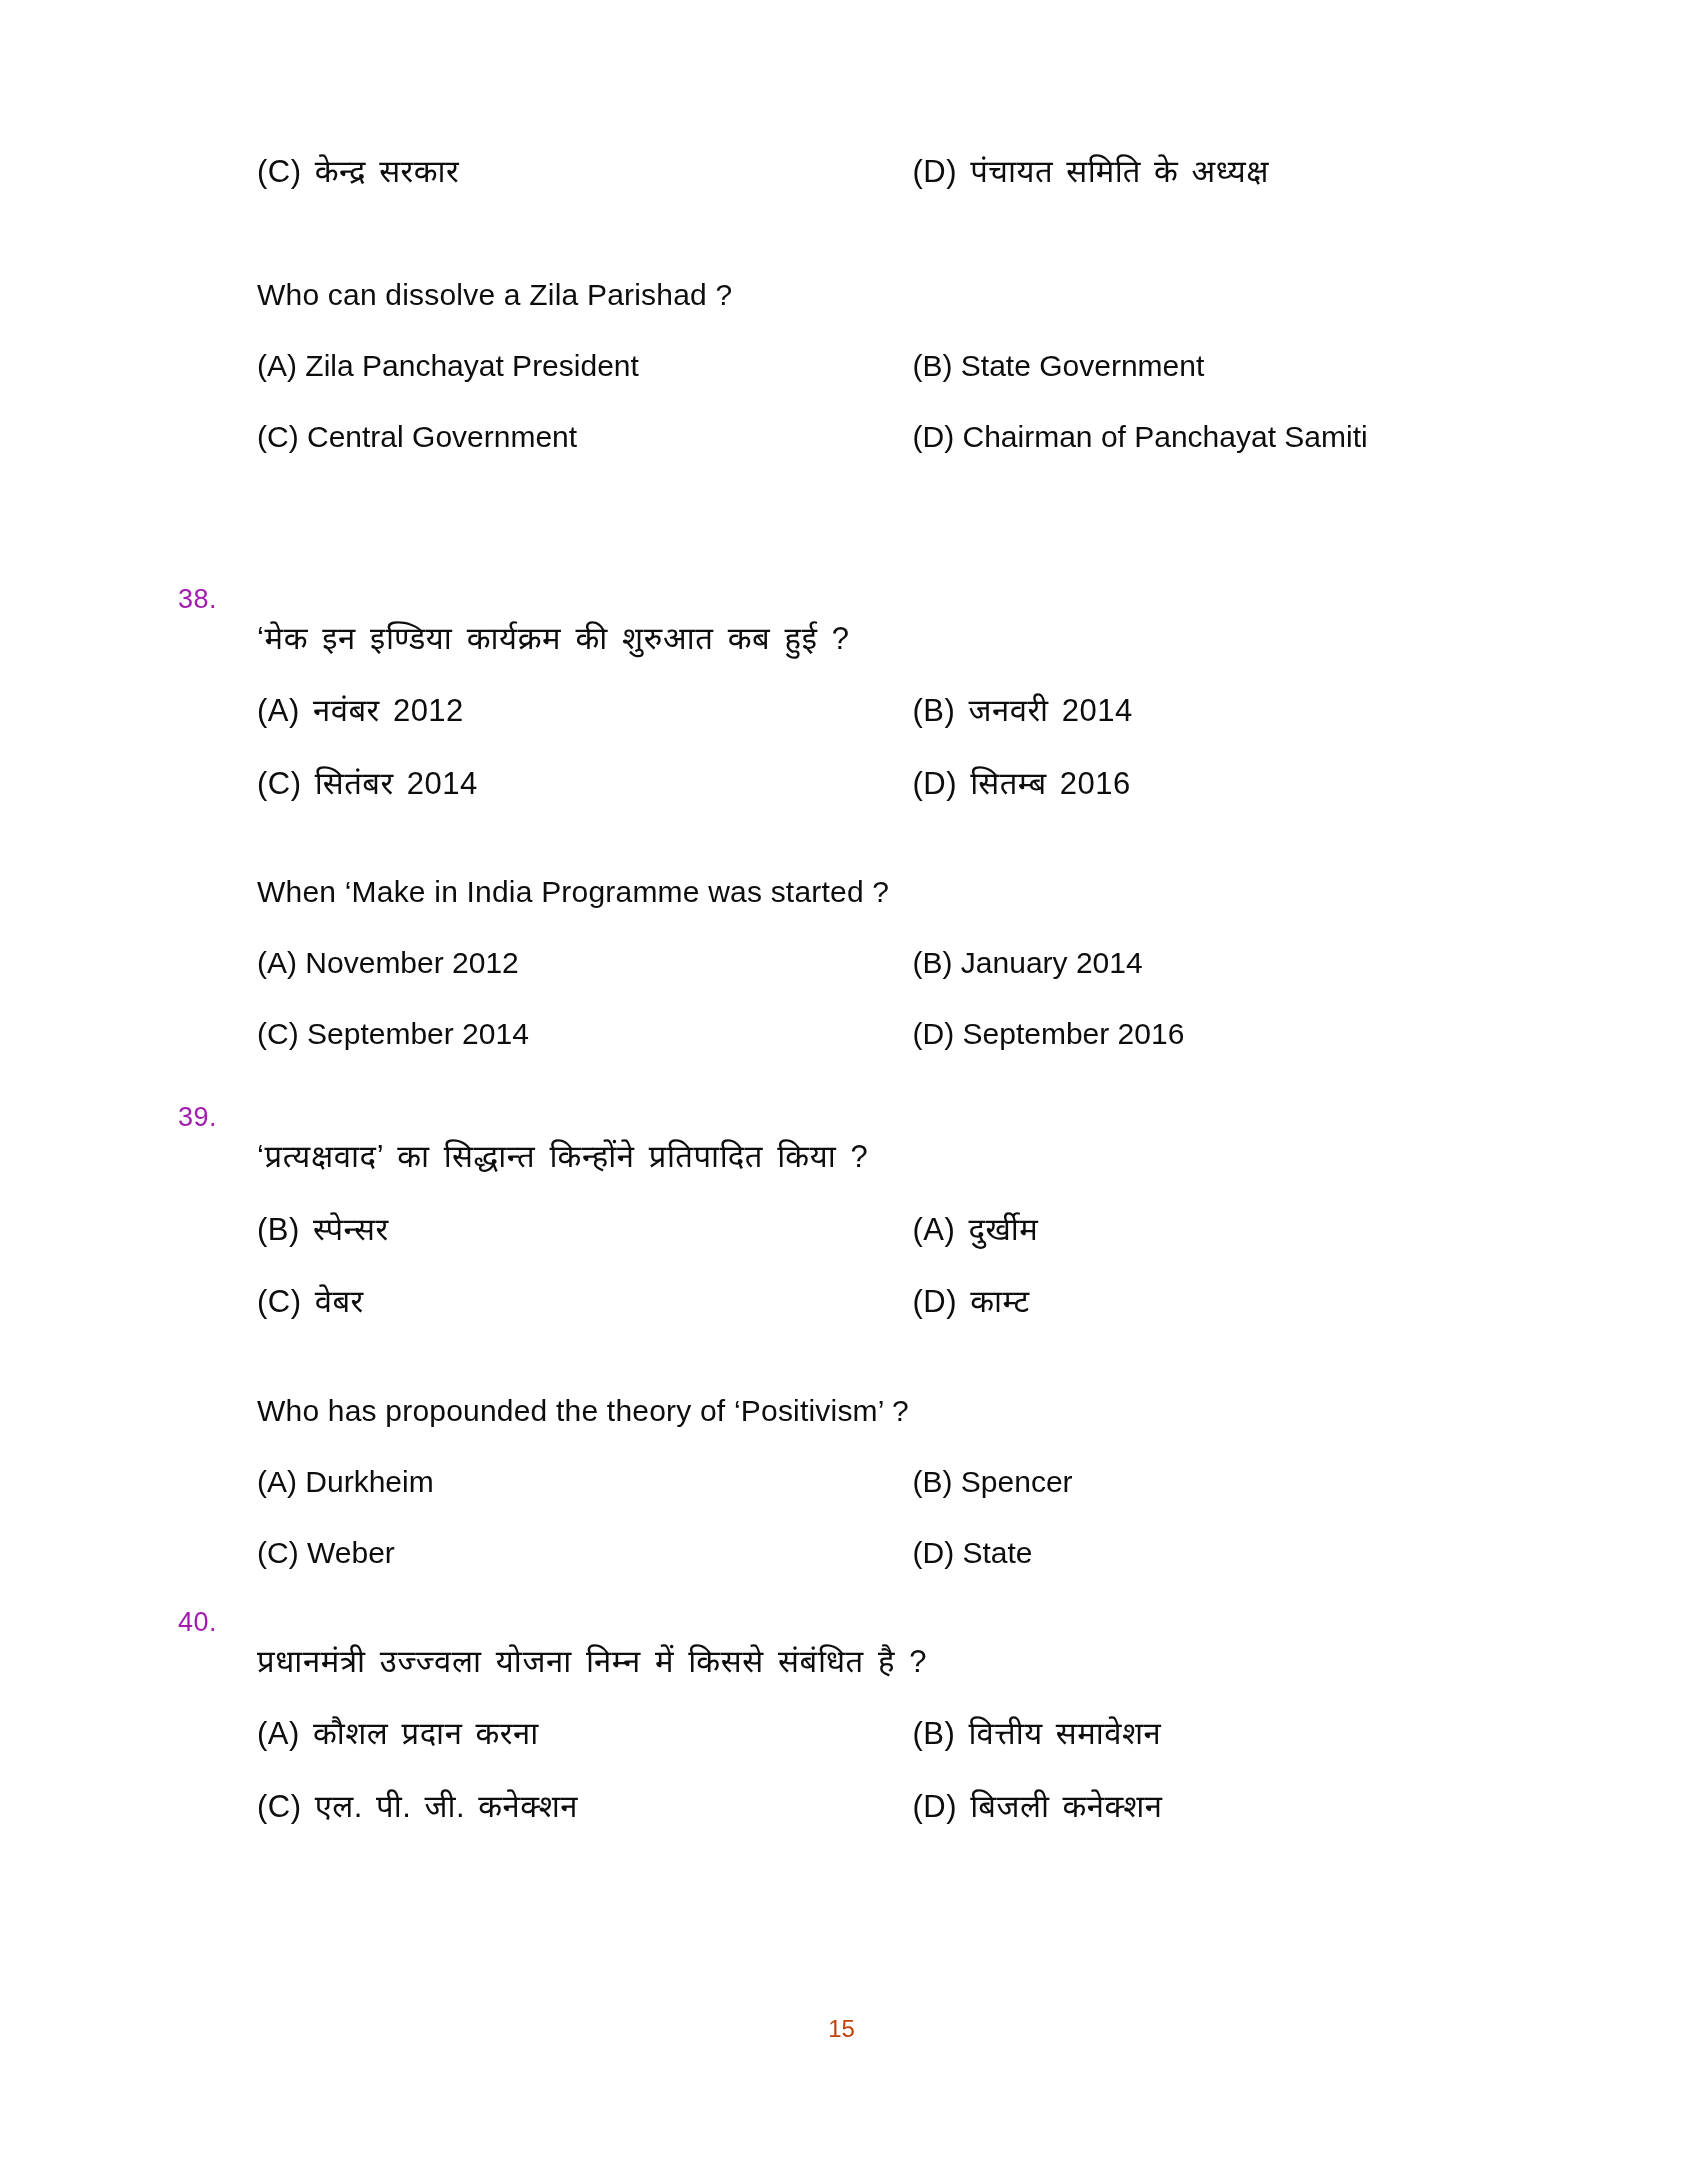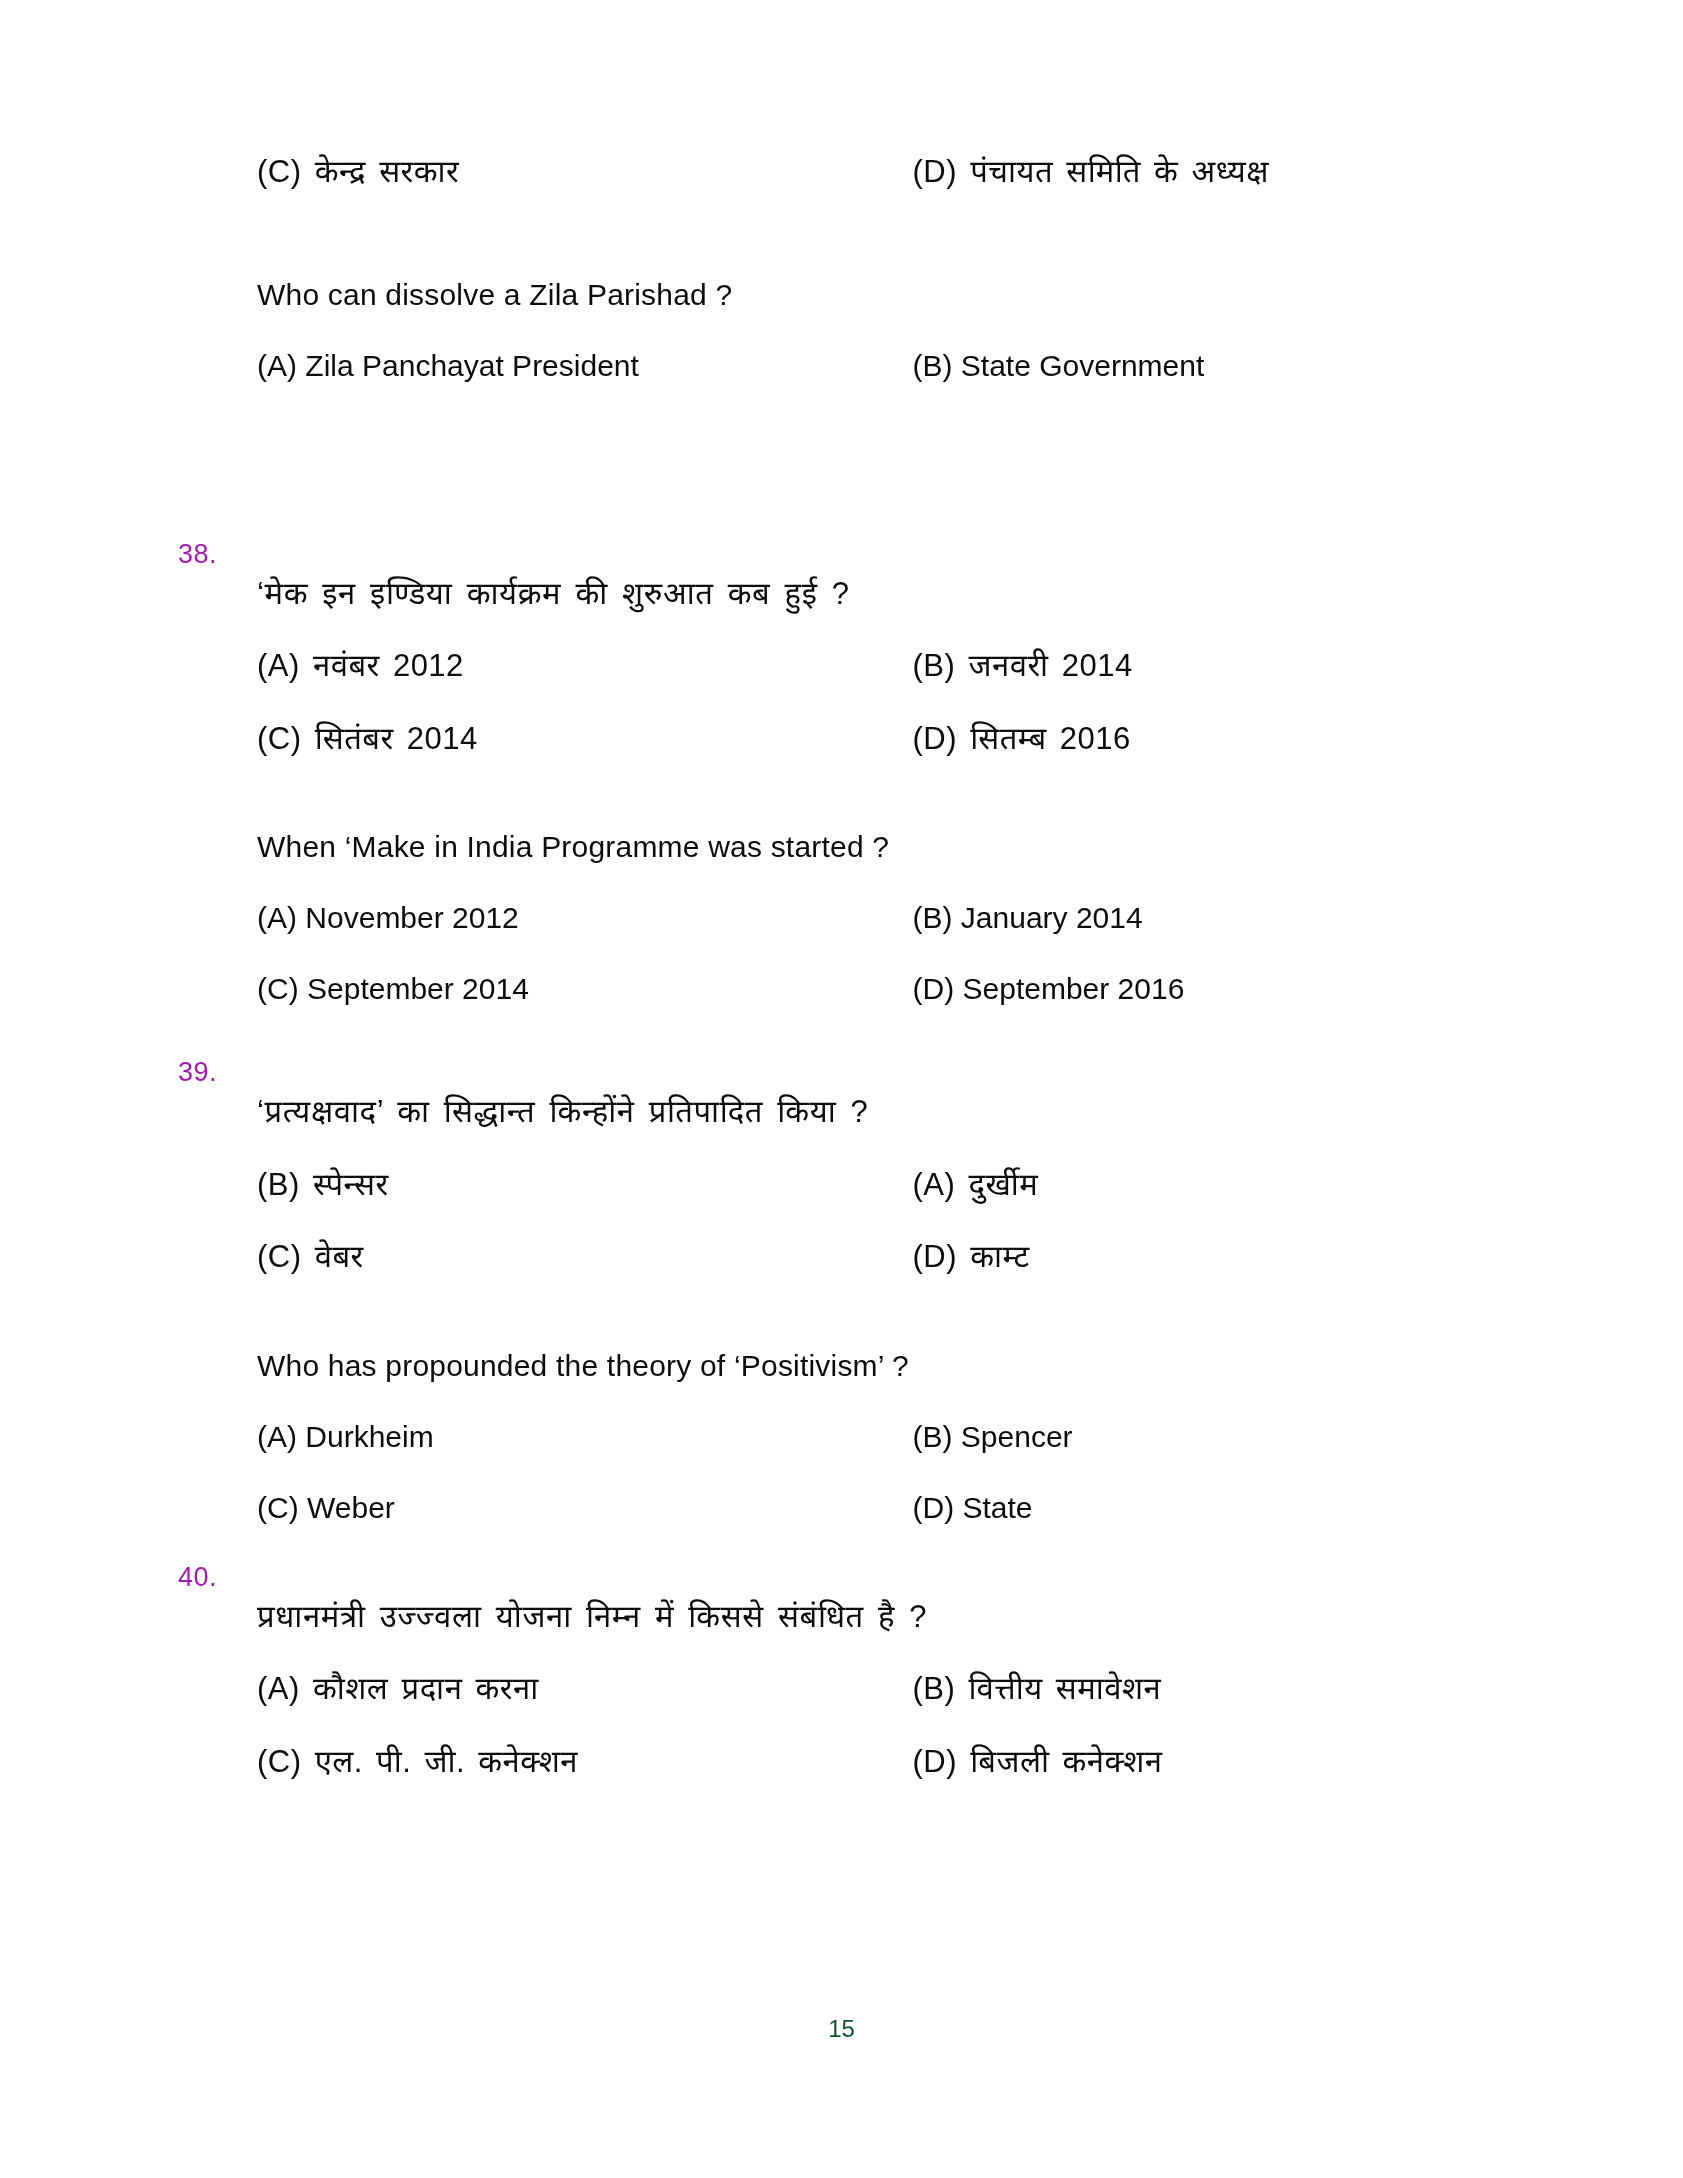--- a/index.html
+++ b/index.html
@@ -101,21 +101,21 @@
     box-sizing: border-box;
   }
 
   .page-number {
     position: absolute;
     left: 0;
     right: 0;
     top: 2015px;
     text-align: center;
     font-size: 24px;
-    color: #14532d;
+    color: #c2410c;
     font-family: "Liberation Sans", sans-serif;
   }
 </style>
 </head>
 <body>
 
 <div class="page">
   <div class="content">
 
     <div class="qblock">
@@ -145,20 +145,30 @@
           <span>Zila Panchayat President</span>
         </div>
         <div class="opt">
           <span class="lbl">(B)</span>
           <span>State Government</span>
         </div>
       </div>
 
       <div class="row-gap-sm"></div>
 
+      <div class="options">
+        <div class="opt">
+          <span class="lbl">(C)</span>
+          <span>Central Government</span>
+        </div>
+        <div class="opt">
+          <span class="lbl">(D)</span>
+          <span>Chairman of Panchayat Samiti</span>
+        </div>
+      </div>
     </div>
 
     <div class="row-gap-xl"></div>
 
     <div class="qblock">
       <div class="qrow">
         <div class="qnum">38.</div>
         <div class="qtext hindi">‘मेक इन इण्डिया कार्यक्रम की शुरुआत कब हुई ?</div>
       </div>
 

